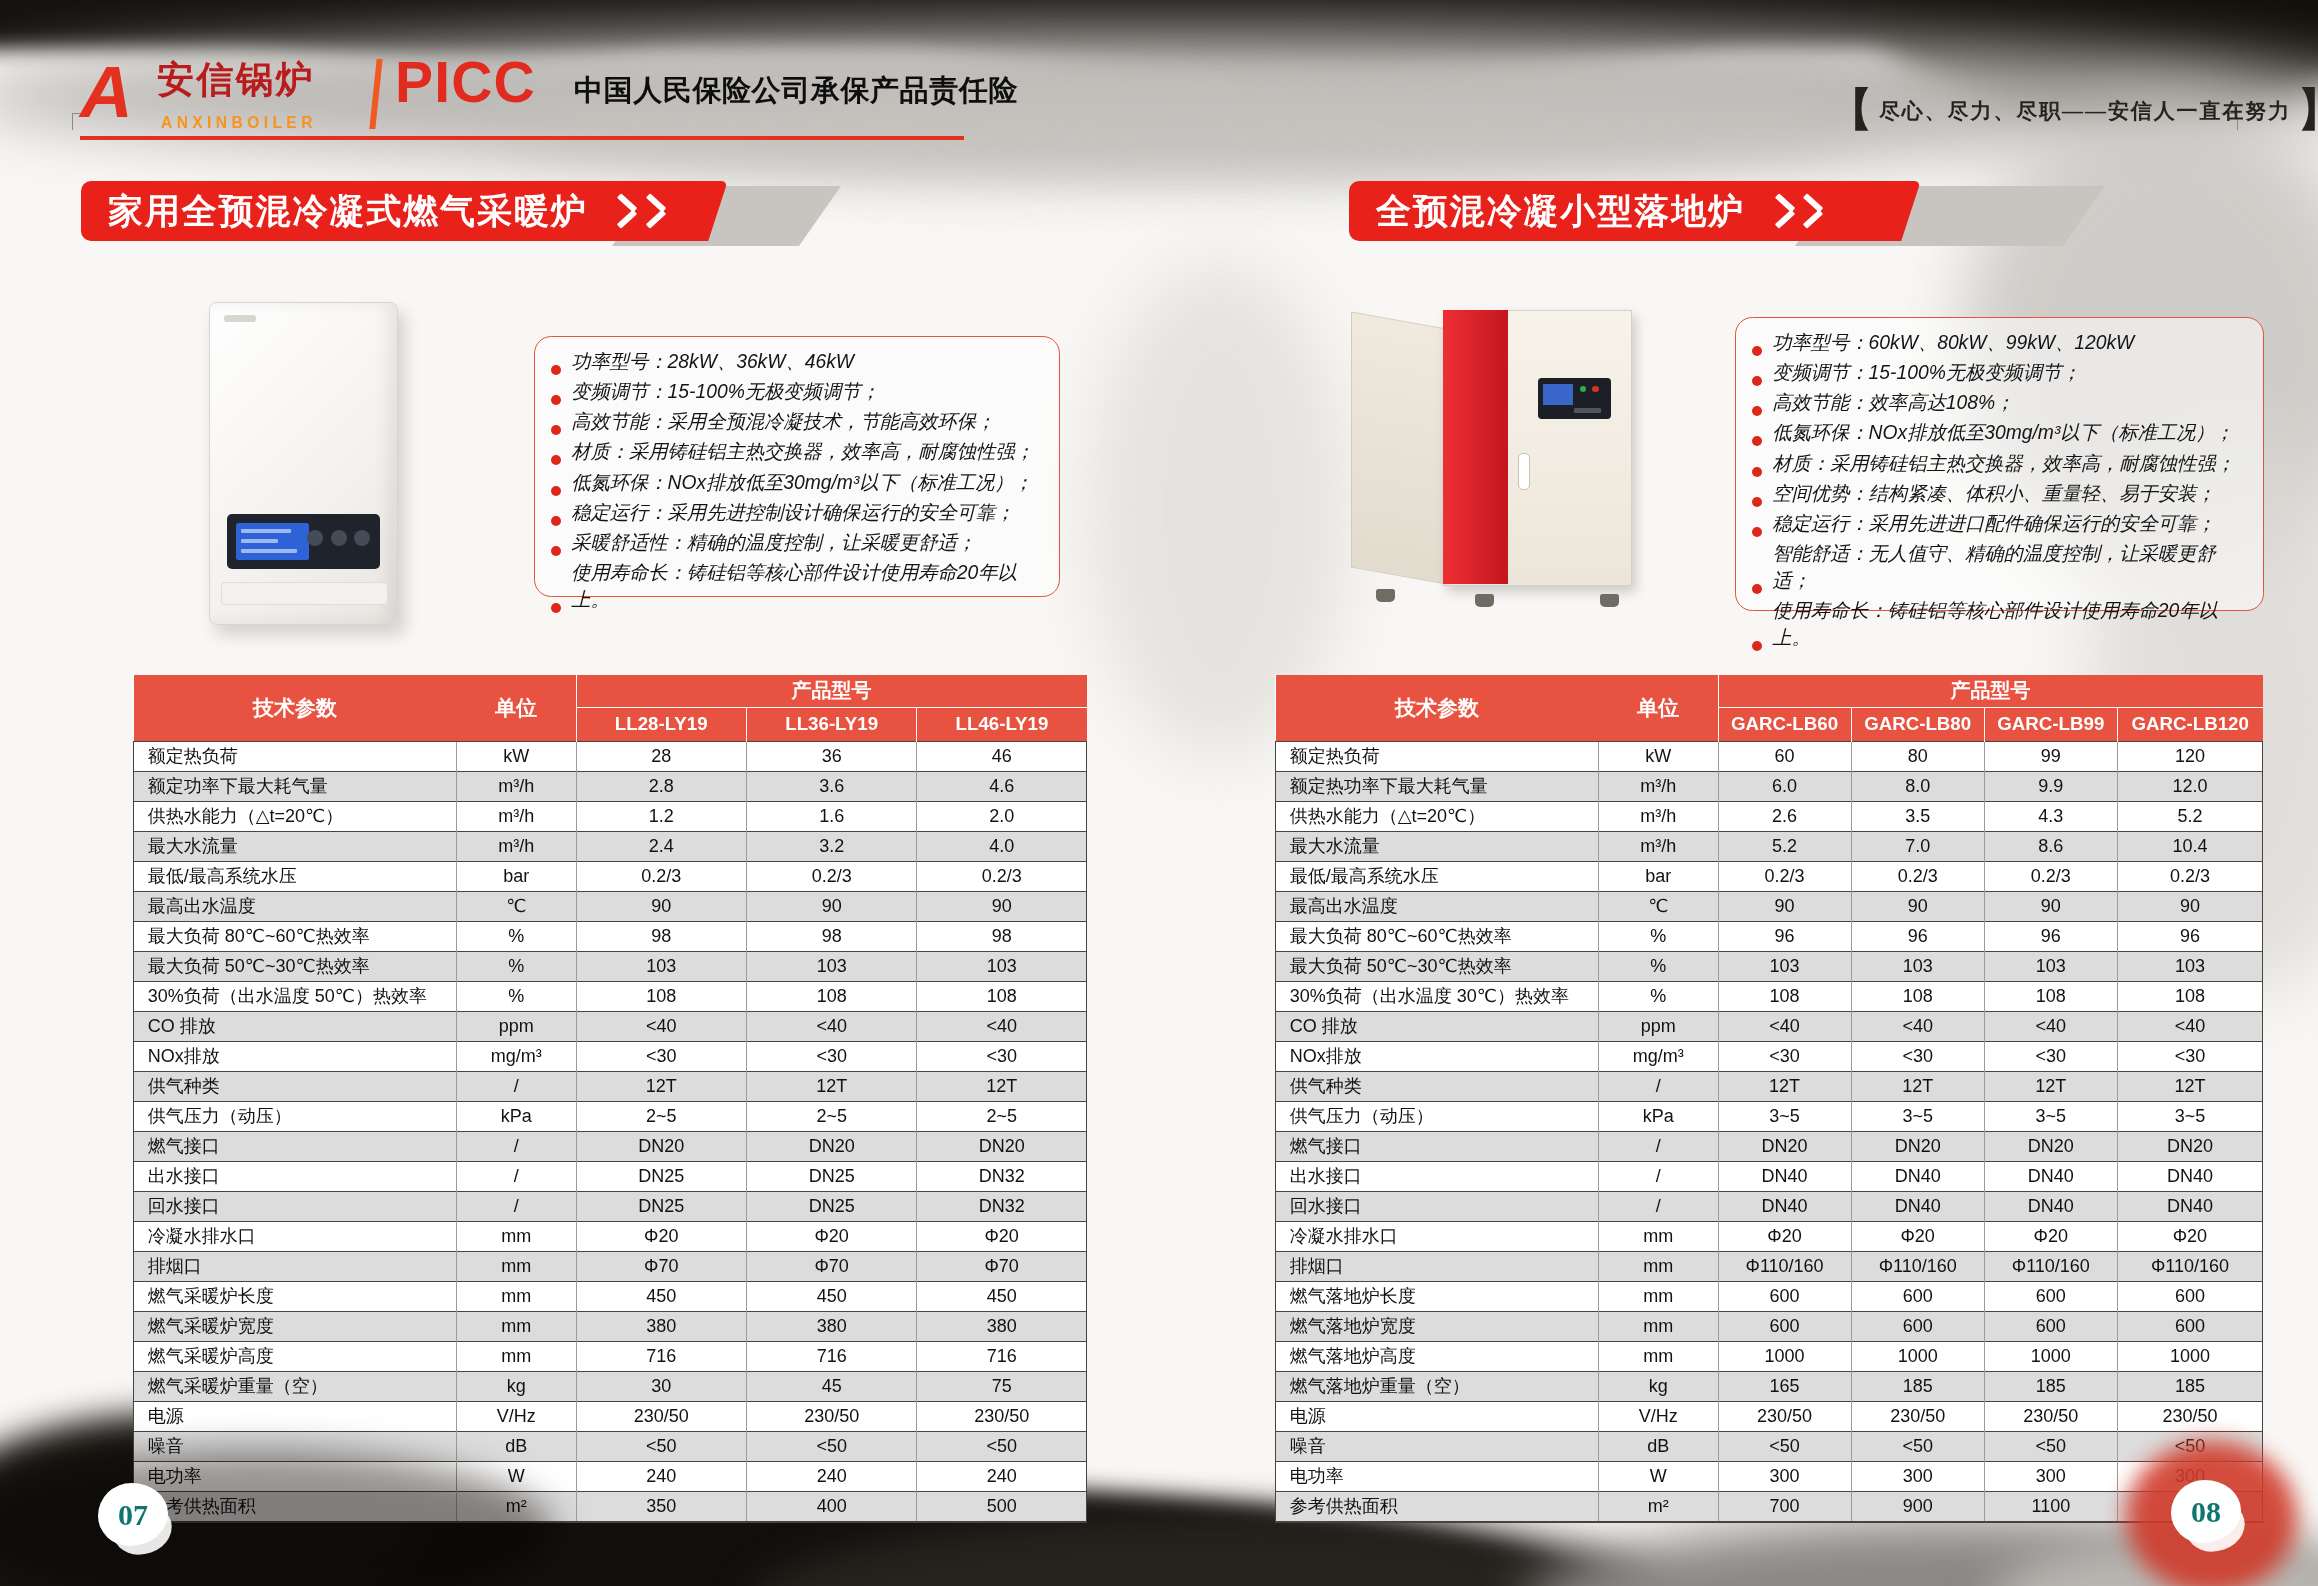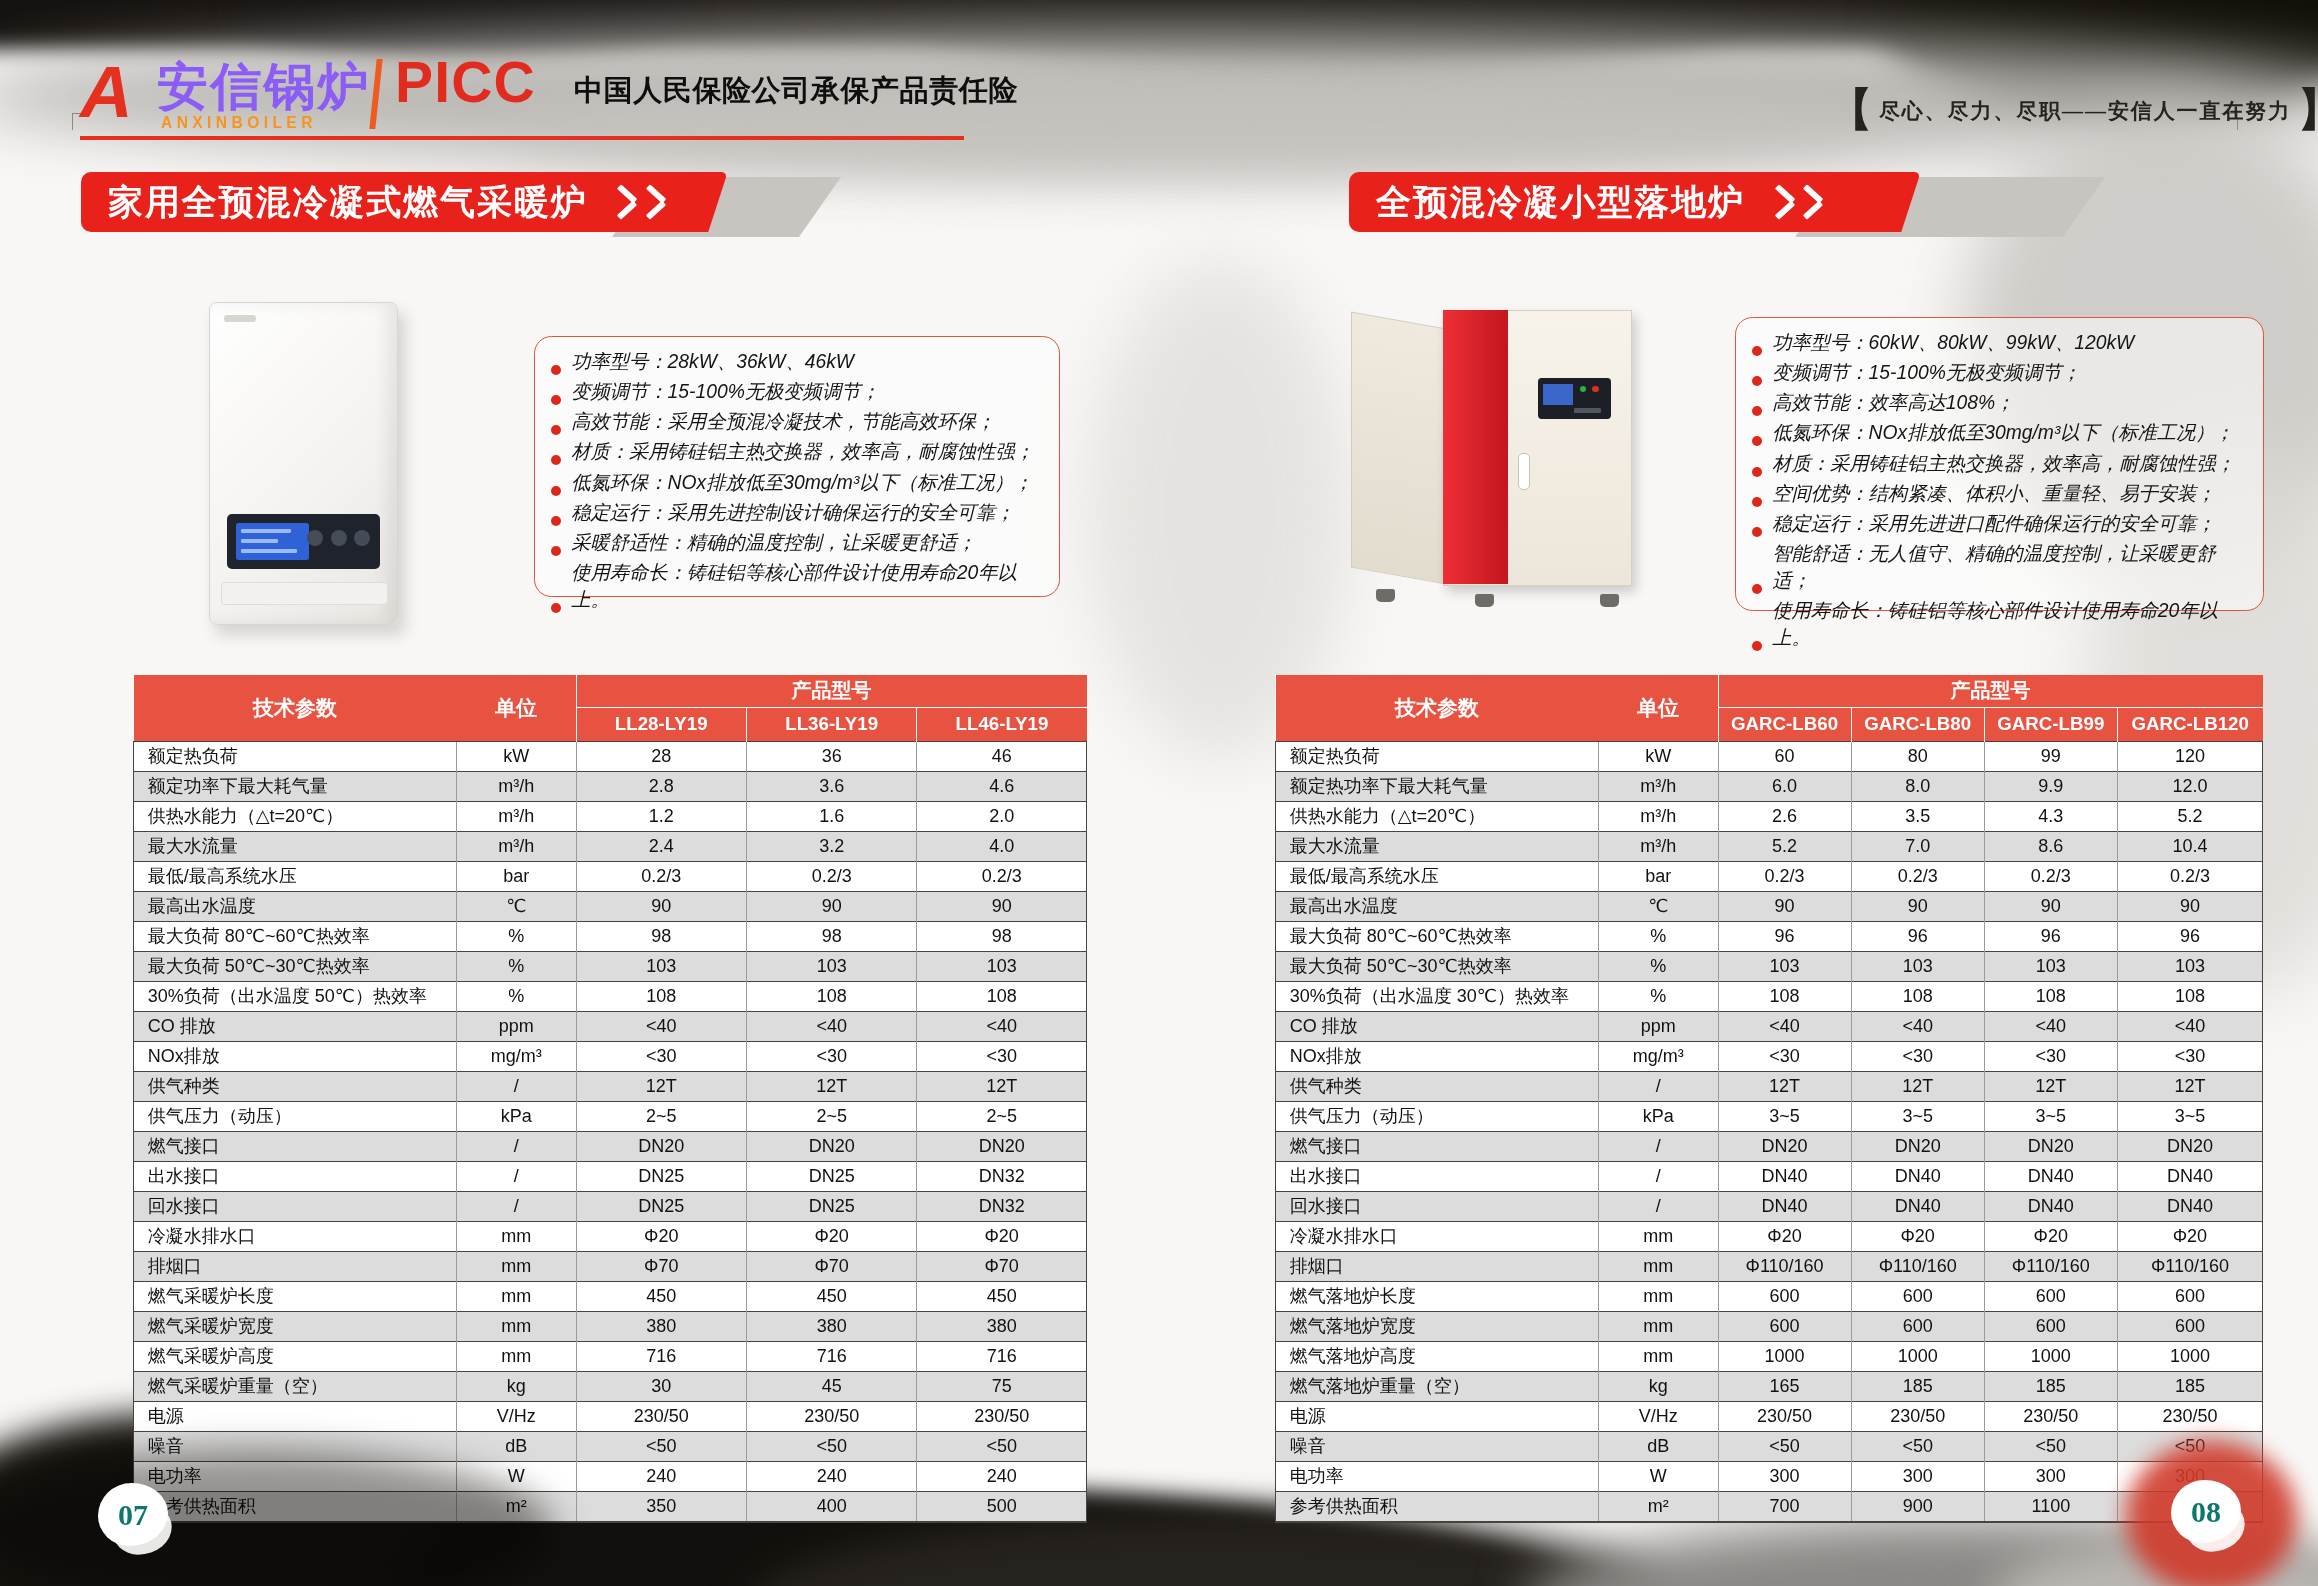--- a/index.html
+++ b/index.html
@@ -21,32 +21,32 @@
   .ink-bottom2{left:-75px;top:1413px;width:510px;height:224px;background:#17130f;filter:blur(16px);}
   .ink-bottom3{left:747px;top:1513px;width:934px;height:193px;background:#26221e;filter:blur(18.7px);}
   .wash-bottom-right{left:1525px;top:1519px;width:871px;height:168px;background:#8b8885;filter:blur(25px);}
   .wash-bottom-right2{left:1992px;top:1537px;width:386px;height:131px;background:#b9b6b2;filter:blur(22px);}
   .red-splash{left:2126px;top:1441px;width:171px;height:153px;background:#cf3a2a;filter:blur(11.2px);opacity:.9;z-index:4;}
   .overlap-left{left:-37px;top:1450px;width:591px;height:162px;background:rgba(45,40,35,.5);filter:blur(17.4px);mix-blend-mode:multiply;z-index:5;}
 
   
   .hdr{position:absolute;z-index:3;}
   .logo-a{left:80px;top:55px;font-size:73px;line-height:1;font-weight:bold;font-style:italic;color:#e3301f;}
-  .logo-cn{left:157px;top:61px;font-size:51px;line-height:1;font-weight:bold;color:#8b5cf6;letter-spacing:2.5px;}
+  .logo-cn{left:157px;top:61px;font-size:37px;line-height:1;font-weight:bold;color:#b91c1c;letter-spacing:2.5px;}
   .logo-en{left:161px;top:115px;font-size:15.6px;line-height:1;font-weight:bold;color:#f7941d;letter-spacing:4.4px;}
   .logo-divider{left:373px;top:59px;width:5.6px;height:70px;background:#ef5a20;transform:skewX(-6deg);}
   .picc{left:395px;top:54px;font-size:57px;line-height:1;font-weight:bold;color:#e02b1e;letter-spacing:1.2px;}
   .insurance{left:574px;top:76px;font-size:29px;line-height:1;font-weight:bold;color:#0e0e0e;letter-spacing:0.6px;}
   .red-underline{left:80px;top:136px;width:884px;height:3.7px;background:#e3301f;}
   .slogan{left:1886px;top:88px;width:398px;display:flex;align-items:center;justify-content:center;gap:6.2px;color:#26221e;}
   .slogan .bracket{font-family:"Liberation Serif","DejaVu Serif",serif;font-size:45px;font-weight:bold;line-height:1;}
   .slogan .stext{font-family:"Liberation Serif","DejaVu Serif",serif;font-size:21px;font-weight:bold;letter-spacing:1.9px;white-space:nowrap;}
 
   
-  .banner{position:absolute;top:172px;height:60px;z-index:3;}
+  .banner{position:absolute;top:181px;height:60px;z-index:3;}
   .banner .gray-tail{position:absolute;top:5px;height:60px;background:#c8c5c1;transform:skewX(-35deg);z-index:0;}
   .banner .red-body{position:relative;height:60px;background:#e8211b;border-radius:10px 0 0 10px;display:flex;align-items:center;padding-left:27px;z-index:1;}
   .banner .red-body::after{content:"";position:absolute;right:-26px;top:0;width:55px;height:100%;background:#e8211b;transform:skewX(-18deg);border-radius:0 6.2px 0 6.2px;}
   .banner .btitle{font-size:35px;font-weight:bold;color:#fff;letter-spacing:1.9px;white-space:nowrap;}
   .chevrons{display:flex;margin-left:21px;position:relative;z-index:2;}
   .chev{width:21px;height:32px;position:relative;display:inline-block;margin-left:7.5px;}
   .chev i{position:absolute;left:0;width:22.4px;height:6.2px;background:#fff;border-radius:1.2px;}
   .chev i.t{top:5px;transform:rotate(42deg);}
   .chev i.b{bottom:5px;transform:rotate(-42deg);}
   #banner-left{left:81px;}

